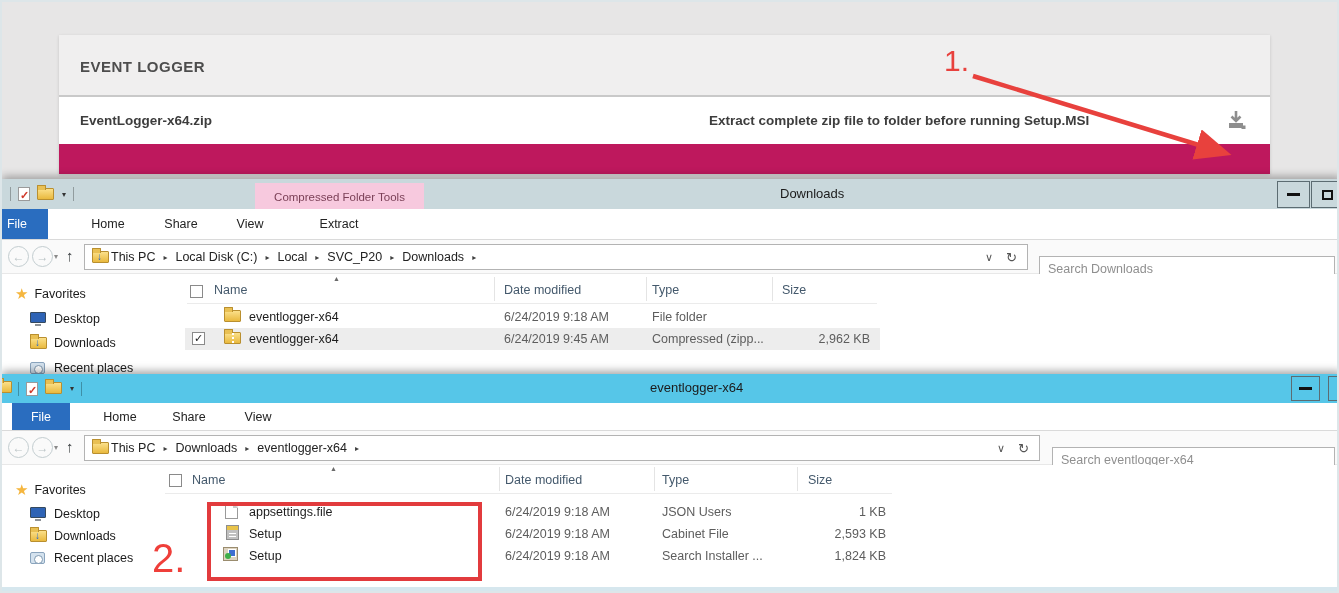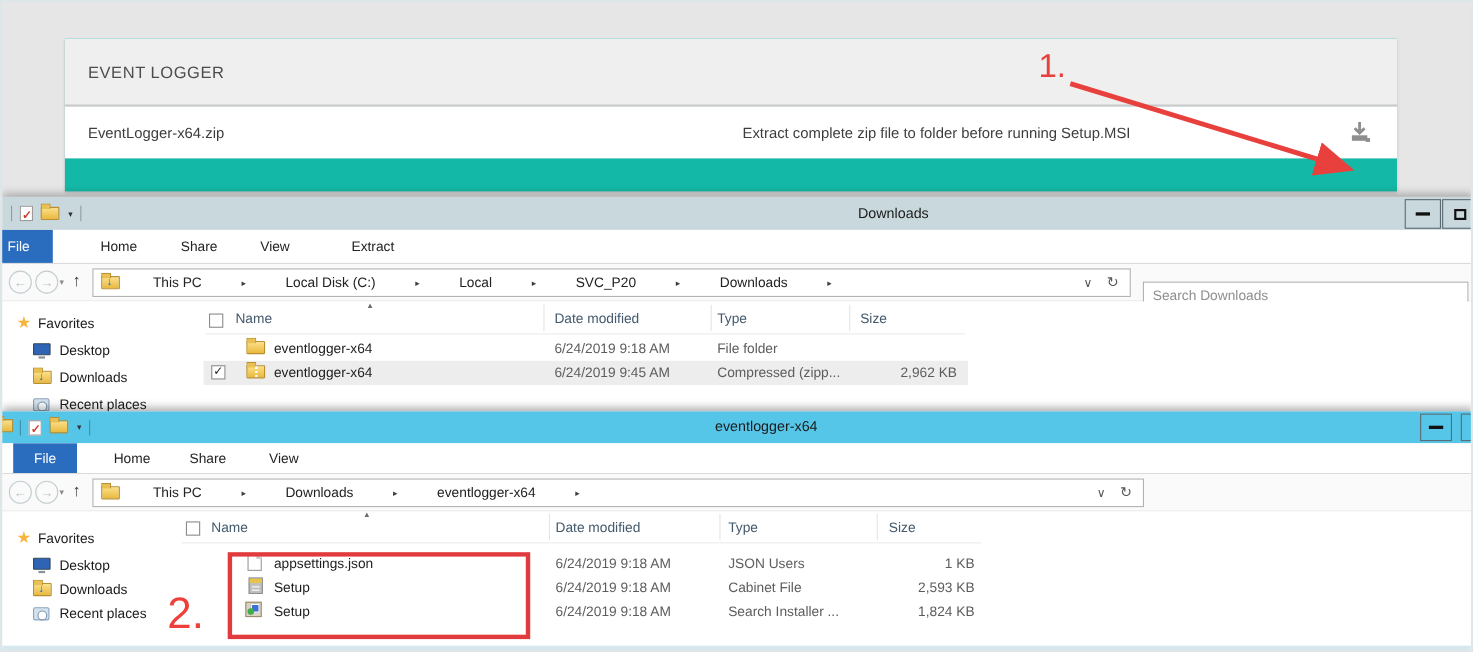--- a/index.html
+++ b/index.html
@@ -3,30 +3,30 @@
 <meta charset="utf-8">
 <style>
   * { margin:0; padding:0; box-sizing:border-box; }
   html,body { width:1339px; height:593px; }
   body { font-family:"Liberation Sans", sans-serif; background:#fff; }
   #screen { position:relative; width:1339px; height:593px; overflow:hidden;
             background:#e7e6e6; border:2px solid #dde6e9; }
 
   
   .web { position:absolute; left:0; top:0; width:1339px; height:177px; background:#e7e6e6; }
-  .card { position:absolute; left:57px; top:33px; width:1211px; height:139px; background:#14b8a6;
-          box-shadow:0 1px 3px rgba(0,0,0,.15); }
+  .card { position:absolute; left:57px; top:33px; width:1211px; height:139px; background:#be185d;
+          box-shadow:0 1px 3px rgba(0,0,0,.15);font-weight:bold; }
   .card-head { position:relative; height:62px; background:#f0efef; border-bottom:2px solid #c9c9c9; }
   .card-title { position:absolute; left:21px; top:23px; font-size:15px; color:#4d4d4d; letter-spacing:.5px; }
   .thead { position:relative; height:28px; background:#eaeaea; border-bottom:1px solid #dcdcdc; }
   .th { position:absolute; top:7px; font-size:13px; color:#7a7a7a; }
   .th-file { left:21px; } .th-desc { left:650px; }
   .trow { position:relative; height:47px; background:#fff; }
   .td { position:absolute; top:16px; font-size:13.5px; color:#3d3d3d; }
-  .td-file { left:21px; } .td-desc { left:616px; }
+  .td-file { left:21px; } .td-desc { left:650px; }
   .dl-btn { position:absolute; left:1165px; top:11px; width:24px; height:24px; cursor:pointer; }
 
   
   .step1 { position:absolute; left:942px; top:42px; font-size:30px; color:#e8413d; z-index:40; }
   .arrow1 { position:absolute; left:955px; top:60px; z-index:40; }
   .step2 { position:absolute; left:150px; top:534px; font-size:40px; color:#ef3f3a; z-index:40; }
   .red-rect { position:absolute; left:205px; top:500px; width:275px; height:79px;
               border:4px solid #e23b3d; z-index:40; }
 
   
@@ -71,21 +71,21 @@
   .win2 .tab-view { left:226px; width:60px; }
 
   .navrow { position:relative; height:34px; background:#fafafa; border-bottom:1px solid #e8e8e8; }
   .navcircle { position:absolute; top:6px; width:21px; height:21px; border-radius:50%;
                border:1px solid #c3cdd0; color:#b9c2c5; font-size:12px; display:flex;
                align-items:center; justify-content:center; cursor:pointer; }
   .nav-back { left:6px; } .nav-fwd { left:30px; }
   .nav-caret { position:absolute; left:52px; top:12px; font-size:8px; color:#8a8a8a; cursor:pointer; }
   .nav-up { position:absolute; left:64px; top:7px; font-size:15px; color:#3c4043; cursor:pointer; }
   .addrbox { position:absolute; left:82px; top:4px; height:26px; background:#fff;
-             border:1px solid #b3b3b3; display:flex; align-items:center; cursor:text;gap:28px; }
+             border:1px solid #b3b3b3; display:flex; align-items:center; cursor:text; }
   .win1 .addrbox { width:944px; } .win2 .addrbox { width:956px; }
   .crumb { font-size:12.5px; color:#222; white-space:nowrap; cursor:pointer; }
   .crumb-sep { font-size:8px; color:#3e3e3e; margin:0 8px; }
   .addr-right { position:absolute; top:0; height:100%; display:flex; align-items:center; gap:13px; right:10px; }
   .chev { font-size:11px; color:#555; cursor:pointer; }
   .refresh { font-size:13px; color:#555; cursor:pointer; font-family:"DejaVu Sans", sans-serif; }
   .searchbox { position:absolute; top:16px; height:26px; background:#fff; border:1px solid #b3b3b3; }
   .win1 .searchbox { left:1037px; width:296px; }
   .win2 .searchbox { left:1050px; width:283px; }
   .searchbox input { width:100%; height:100%; border:none; outline:none; font-size:12.5px;
@@ -179,20 +179,21 @@
     <div class="titlebar">
       <div class="qat">
         <span class="qat-sep"></span>
         <span class="idoccheck"></span>
         <span style="position:relative;width:18px;height:13px;">
           <span class="ifolder" style="left:0;top:0;"></span>
         </span>
         <span class="qat-caret">▾</span>
         <span class="qat-sep"></span>
       </div>
+      <div class="ctx-tab">Compressed Folder Tools</div>
       <span class="win-title">Downloads</span>
       <span class="cap-btn cap-min">
           <span class="glyph-min"></span>
         </span>
       <span class="cap-btn cap-max">
           <span class="glyph-max"></span>
         </span>
     </div>
 
     <div class="tabsrow">
@@ -326,20 +327,23 @@
         <span class="crumb-sep">▸</span>
         <span class="crumb">Downloads</span>
         <span class="crumb-sep">▸</span>
         <span class="crumb">eventlogger-x64</span>
         <span class="crumb-sep">▸</span>
         <span class="addr-right">
           <span class="chev">∨</span>
           <span class="refresh">↻</span>
         </span>
       </div>
+      <div class="searchbox">
+        <input type="text" placeholder="Search eventlogger-x64" style="">
+      </div>
     </div>
 
     <div class="content">
 
       <div class="side-item" style="left:13px;top:17px;">
         <span class="star">★</span>
         <span>Favorites</span>
       </div>
       <div class="side-item" style="left:28px;top:42px;">
         <span style="position:relative;width:18px;height:14px;">
@@ -366,21 +370,21 @@
       <span class="listhead" style="left:503px;top:8px;">Date modified</span>
       <span class="listhead" style="left:660px;top:8px;">Type</span>
       <span class="listhead" style="left:806px;top:8px;">Size</span>
       <span class="colsep" style="left:497px;top:2px;"></span>
       <span class="colsep" style="left:652px;top:2px;"></span>
       <span class="colsep" style="left:795px;top:2px;"></span>
       <span class="headline" style="left:163px;top:28px;width:727px;"></span>
 
       <div class="filerow" style="top:36px;">
         <span class="ipage" style="left:223px;top:2px;"></span>
-        <span class="cellname" style="left:247px;top:4px;">appsettings.json</span>
+        <span class="cellname" style="left:247px;top:4px;">appsettings.file</span>
         <span class="cellsub" style="left:503px;top:4px;">6/24/2019 9:18 AM</span>
         <span class="cellsub" style="left:660px;top:4px;">JSON Users</span>
         <span class="cellsize" style="left:790px;top:4px;width:94px;">1 KB</span>
       </div>
 
       <div class="filerow" style="top:58px;">
         <span class="icab" style="left:224px;top:2px;"></span>
         <span class="cellname" style="left:247px;top:4px;">Setup</span>
         <span class="cellsub" style="left:503px;top:4px;">6/24/2019 9:18 AM</span>
         <span class="cellsub" style="left:660px;top:4px;">Cabinet File</span>

